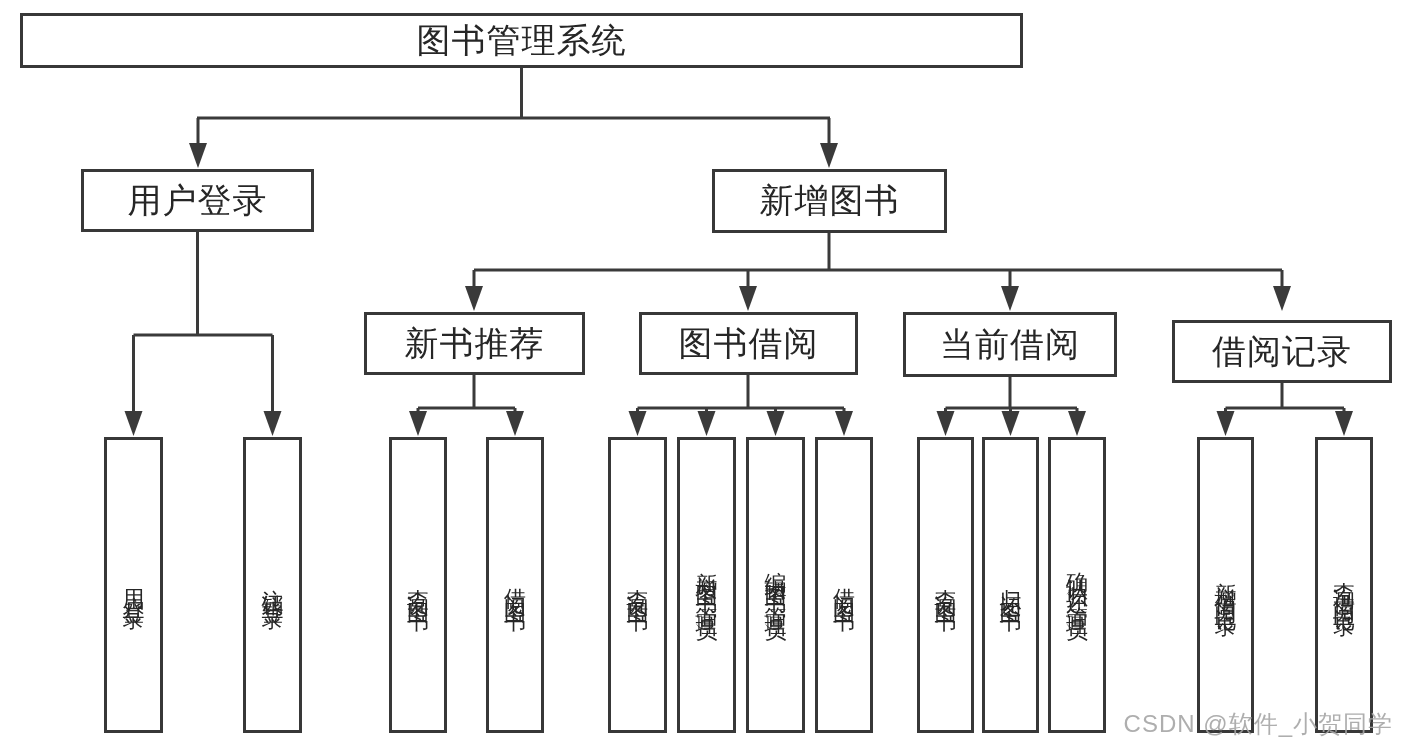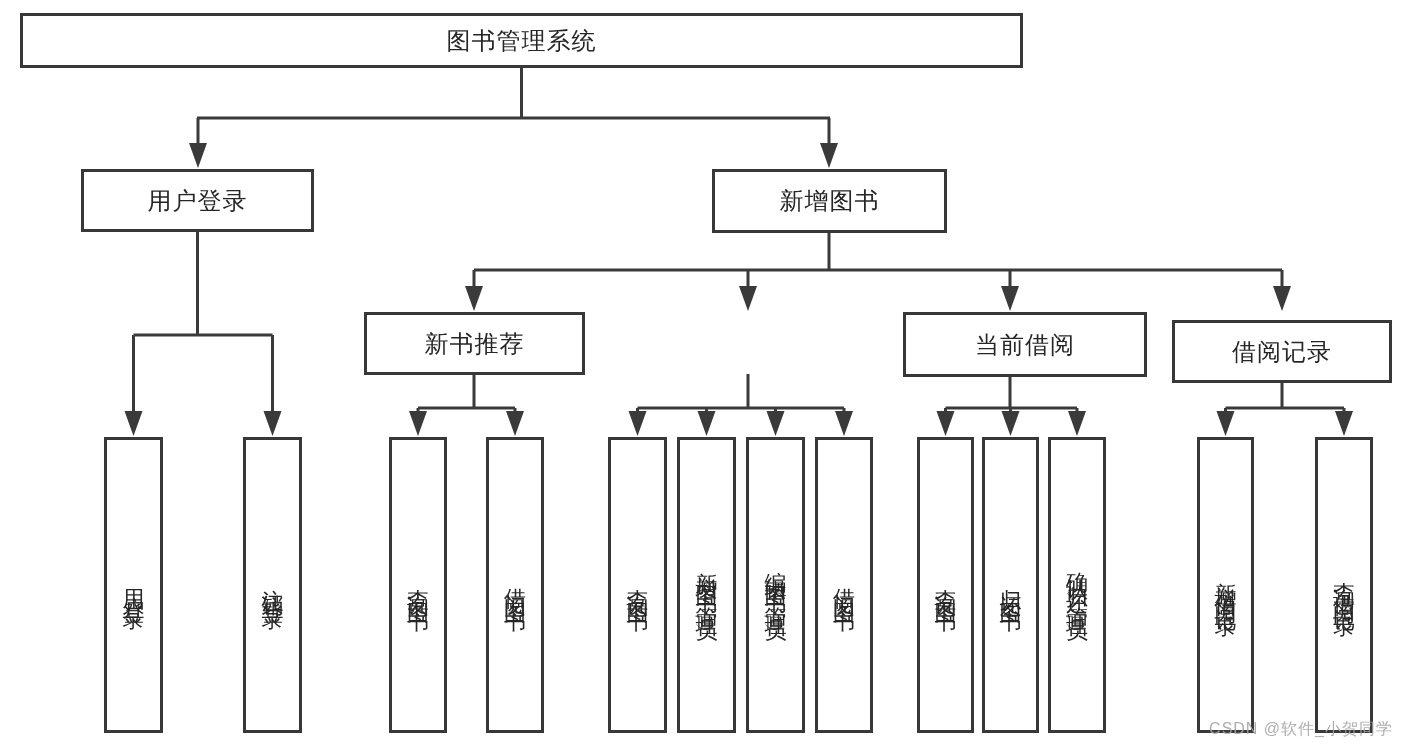--- a/index.html
+++ b/index.html
@@ -6,35 +6,35 @@
   .canvas {
     position:relative; width:1405px; height:747px; background:#ffffff;
     font-family:"Liberation Sans","DejaVu Sans",sans-serif; color:#262626;
     overflow:hidden;
   }
   .lines { position:absolute; left:0; top:0; width:1405px; height:747px; }
   .node {
     position:absolute; box-sizing:border-box;
     border:3px solid #383838; background:#ffffff;
     display:flex; align-items:center; justify-content:center;
-    font-size:24px; letter-spacing:1px; z-index:2;
+    font-size:34px; letter-spacing:1px; z-index:2;
   }
   .leaf {
     position:absolute; box-sizing:border-box; top:437px; height:296px;
     border:3px solid #383838; background:#ffffff;
     display:flex; align-items:center; justify-content:center;
     font-size:22px; z-index:2;
   }
   .leaf .vtext {
     writing-mode:vertical-rl; text-orientation:mixed;
     letter-spacing:7px; line-height:1;
   }
   .watermark {
     position:absolute; right:12px; bottom:7px;
-    font-size:16px; color:rgba(165,165,165,0.9);
+    font-size:24px; color:rgba(165,165,165,0.9);
     letter-spacing:1px; z-index:3; white-space:nowrap;
   }
 </style>
 </head>
 <body>
 
 <div class="canvas">
 
   <svg class="lines" viewBox="0 0 1405 747" xmlns="http://www.w3.org/2000/svg">
     <path fill="none" stroke="#3a3a3a" stroke-width="3" d="M521.5 68 V118
@@ -100,21 +100,24 @@
   <div class="node" style="left:81px; top:169px; width:233px; height:63px;">
     <span>用户登录</span>
   </div>
   <div class="node" style="left:712px; top:169px; width:235px; height:64px;">
     <span>新增图书</span>
   </div>
 
   <div class="node" style="left:364px; top:312px; width:221px; height:63px;">
     <span>新书推荐</span>
   </div>
-  <div class="node" style="left:903px; top:312px; width:244px; height:65px;">
+  <div class="node" style="left:639px; top:312px; width:219px; height:63px;">
+    <span>图书借阅</span>
+  </div>
+  <div class="node" style="left:903px; top:312px; width:214px; height:65px;">
     <span>当前借阅</span>
   </div>
   <div class="node" style="left:1172px; top:312px; width:220px; height:63px;margin-top:8px;">
     <span>借阅记录</span>
   </div>
 
   <div class="leaf" style="left:104px; width:59px;">
     <span class="vtext">用户登录</span>
   </div>
   <div class="leaf" style="left:243px; width:59px;">

